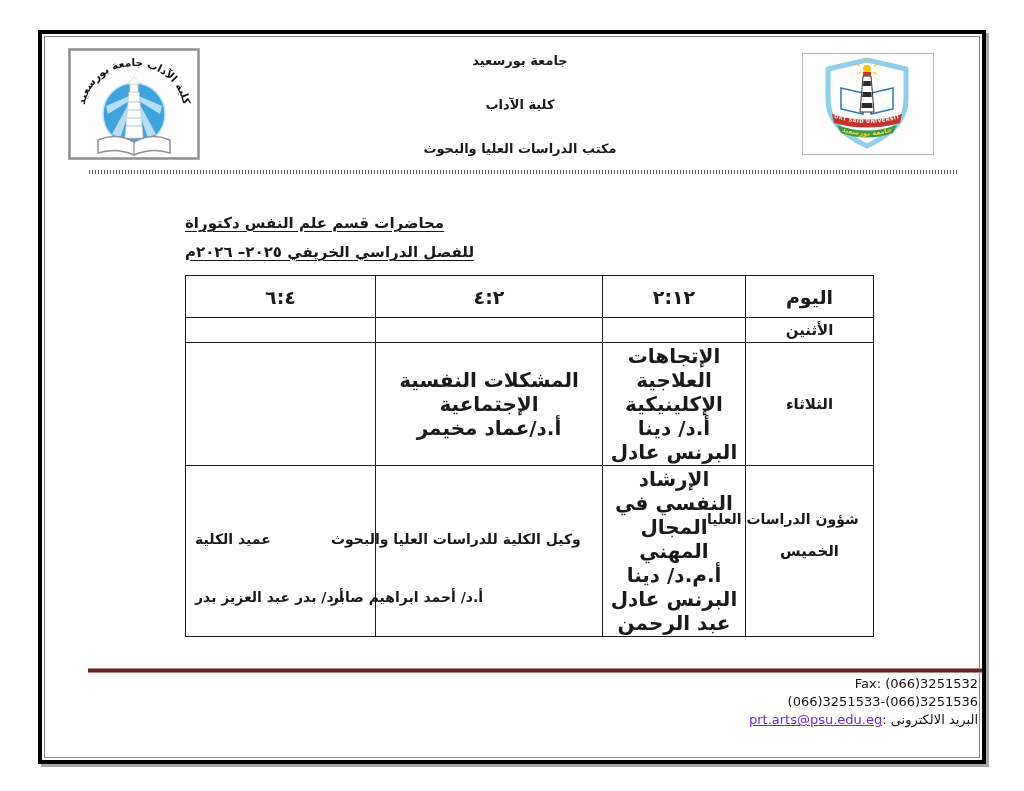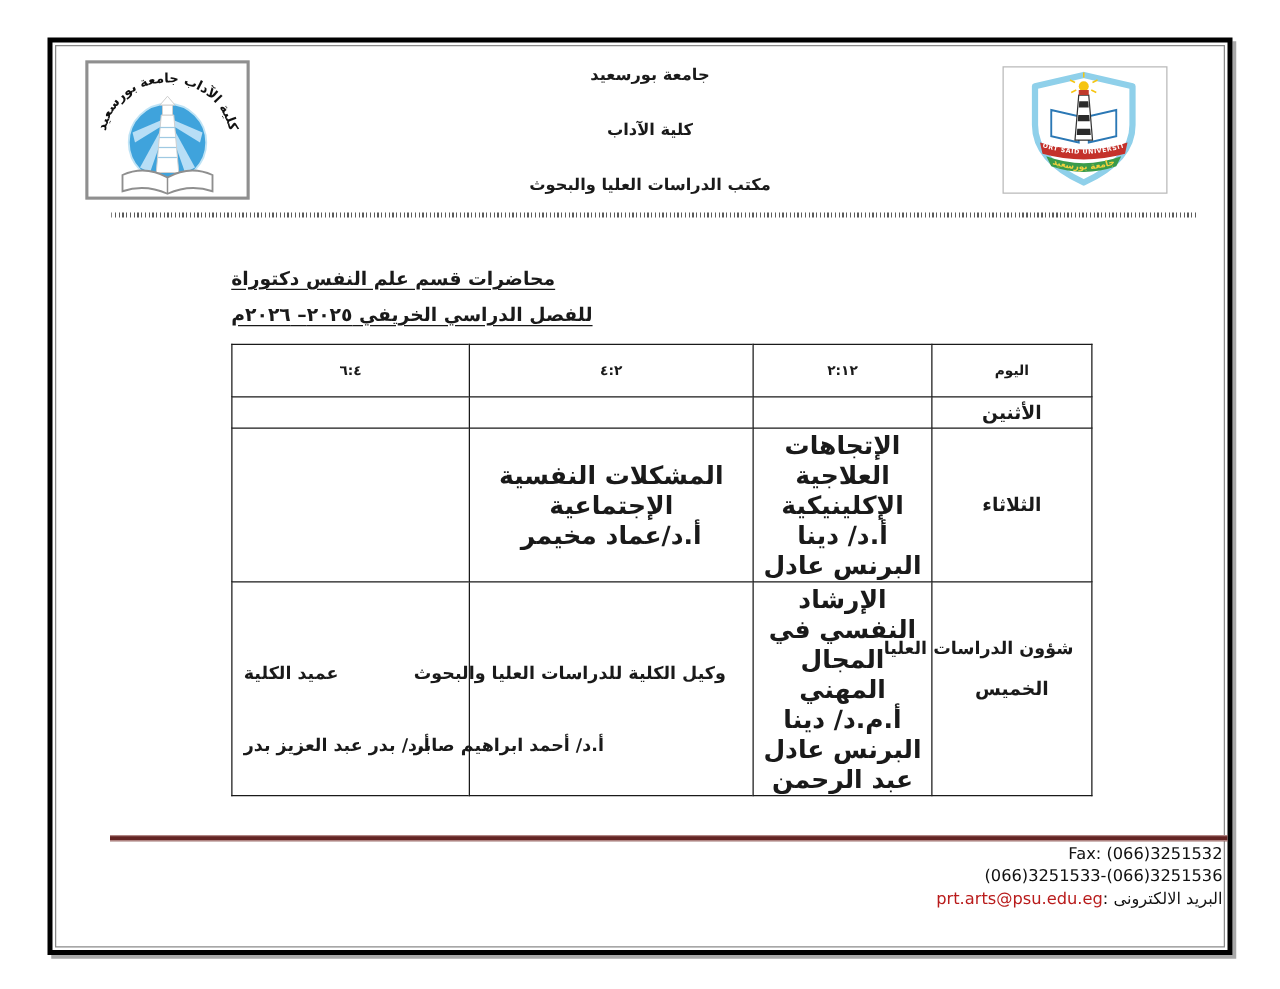--- a/index.html
+++ b/index.html
@@ -69,21 +69,21 @@
     font-weight: bold; padding: 1px 5px;
   }
   col.c-day { width: 128px; }
   col.c-t1  { width: 143px; }
   col.c-t2  { width: 227px; }
   col.c-t3  { width: 190px; }
   tr.r-head { height: 42px; }
   tr.r-mon  { height: 25px; }
   tr.r-tue  { height: 78px; }
   tr.r-thu  { height: 104px; }
-  th.slot-h, th.day-h { font-size: 11px; }
+  th.slot-h, th.day-h { font-size: 19px; }
   td.day   { font-size: 15px; }
   td.slot  { font-size: 14px; line-height: 24px; }
   td.slot .course, td.slot .lecturer { font-size: 20px; }
 
   
   .sig { position: absolute; direction: rtl; text-align: left; font-weight: bold; font-size: 14px; }
   .sig-affairs-title { left: 665px; top: 477px; width: 220px; }
   .sig-vice-title    { left: 289px; top: 497px; width: 300px; }
   .sig-dean-title    { left: 153px; top: 497px; width: 200px; }
   .sig-affairs-name  { left: 665px; top: 555px; width: 220px; }
@@ -97,21 +97,21 @@
     border-top: 1px solid #b08482; border-bottom: 1px solid #b08482;
   }
   .footer-block {
     position: absolute; right: 4px; top: 641px; width: 420px;
     text-align: right; font-size: 13px; line-height: 18.2px;
     color: #111;
   }
   .footer-block .fline-rtl { direction: rtl; }
   .footer-block .fline-ltr { direction: ltr; }
   a.email-link {
-    color: #b91c1c; direction: ltr;
+    color: #6d28d9; text-decoration: underline; direction: ltr;
     display: inline-block; margin-inline-start: 28px; cursor: pointer;
   }
 </style>
 </head>
 <body>
 
 <div class="canvas">
   <div class="page-frame">
     <div class="frame-inner"></div>
 

